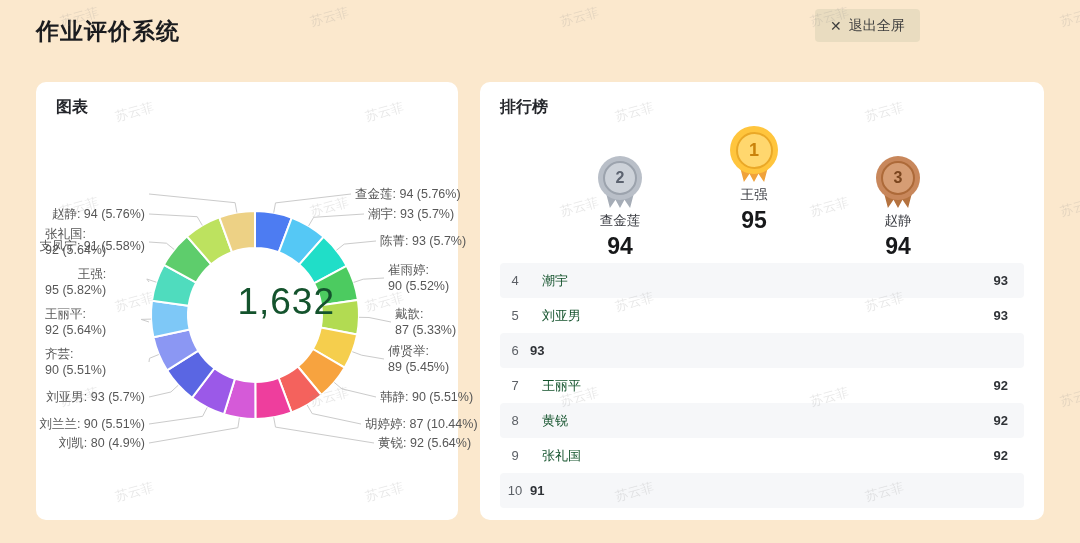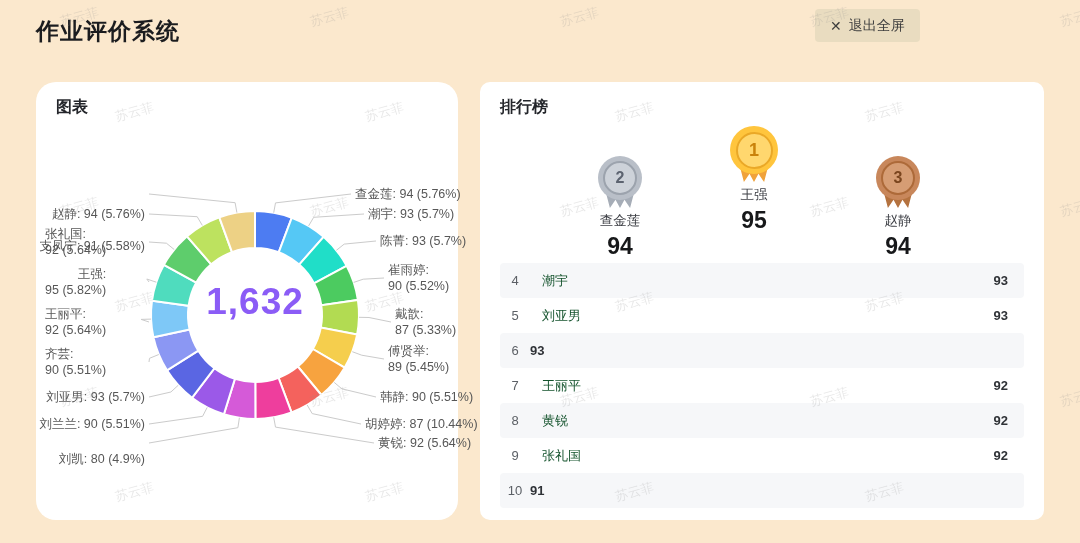--- a/index.html
+++ b/index.html
@@ -12,29 +12,29 @@
   
   #watermark-layer{position:absolute;inset:0;pointer-events:none;z-index:50;}
   .wm{position:absolute;color:#8d8d8d;opacity:.20;font-size:13px;transform:rotate(-15deg);white-space:nowrap;}
   
   .page-title{position:absolute;left:36px;top:16px;margin:0;font-size:23px;font-weight:700;color:#1b1c1f;letter-spacing:1px;white-space:nowrap;}
   .exit-btn{position:absolute;left:815px;top:9px;height:33px;padding:0 15px;background:#E9DCC0;border:none;border-radius:4px;
     font-size:14px;color:#3d3d3d;display:flex;align-items:center;gap:7px;cursor:pointer;font-family:inherit;white-space:nowrap;}
   .exit-btn .x{font-size:14px;line-height:1;}
   
   .panel{position:absolute;top:82px;height:438px;background:#fff;border-radius:10px;}
-  .chart-panel{left:36px;width:422px;border-radius:20px;}
+  .chart-panel{left:36px;width:422px;}
   .rank-panel{left:480px;width:564px;}
   .panel-title{position:absolute;left:20px;top:15px;margin:0;font-size:16px;font-weight:600;color:#24262b;white-space:nowrap;}
   
   #pie-svg{position:absolute;left:0;top:0;}
   .pie-label{position:absolute;font-size:12.5px;line-height:16px;color:#575757;white-space:nowrap;}
   .pie-label.align-right{text-align:right;}
   .pie-center{position:absolute;left:139px;top:200px;width:160px;text-align:center;pointer-events:none;}
-  .pie-center .total{font-size:37px;font-weight:700;color:#8b5cf6;line-height:40px;letter-spacing:1px;}
+  .pie-center .total{font-size:37px;font-weight:400;color:#14532d;line-height:40px;letter-spacing:1px;text-align:right;}
   .pie-center .total-label{font-size:15px;color:#8e939c;margin-top:3px;}
   
   .podium-item{position:absolute;width:120px;display:flex;flex-direction:column;align-items:center;}
   .medal-wrap{position:relative;}
   .ribbon{position:absolute;left:50%;transform:translateX(-50%);bottom:-8px;width:28px;height:15px;z-index:0;
     clip-path:polygon(0 0,100% 0,86% 100%,66% 45%,50% 100%,34% 45%,14% 100%);}
   .medal{position:relative;z-index:1;border-radius:50%;display:flex;align-items:center;justify-content:center;}
   .medal-inner{border-radius:50%;display:flex;align-items:center;justify-content:center;font-weight:700;}
   .p-name{margin-top:12px;font-size:13.5px;color:#3c3e44;white-space:nowrap;}
   .p-score{margin-top:3px;font-size:23px;font-weight:700;color:#17181a;}
@@ -138,21 +138,21 @@
           <div>戴歆:</div>
           <div>87 (5.33%)</div>
         </div>
         <div class="pie-label" style="top: 261px; left: 352px;">
           <div>傅贤举:</div>
           <div>89 (5.45%)</div>
         </div>
         <div class="pie-label" style="top: 307px; left: 344px;">韩静: 90 (5.51%)</div>
         <div class="pie-label" style="top: 334px; left: 329px;">胡婷婷: 87 (10.44%)</div>
         <div class="pie-label" style="top: 353px; left: 342px;">黄锐: 92 (5.64%)</div>
-        <div class="pie-label align-right" style="top: 353px; right: 313px; margin-top: 16px;">刘凯: 80 (4.9%)</div>
+        <div class="pie-label align-right" style="top: 353px; right: 313px;">刘凯: 80 (4.9%)</div>
         <div class="pie-label align-right" style="top: 334px; right: 313px;">刘兰兰: 90 (5.51%)</div>
         <div class="pie-label align-right" style="top: 307px; right: 313px;">刘亚男: 93 (5.7%)</div>
         <div class="pie-label" style="top: 264px; left: 9px;">
           <div>齐芸:</div>
           <div>90 (5.51%)</div>
         </div>
         <div class="pie-label" style="top: 224px; left: 9px;">
           <div>王丽平:</div>
           <div>92 (5.64%)</div>
         </div>

